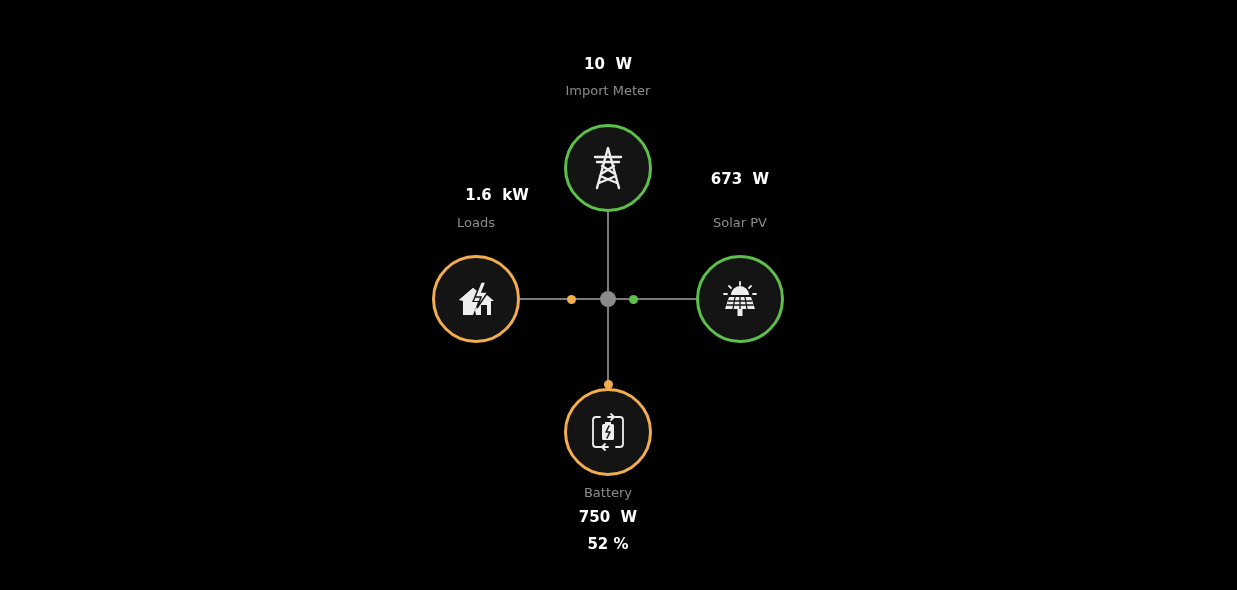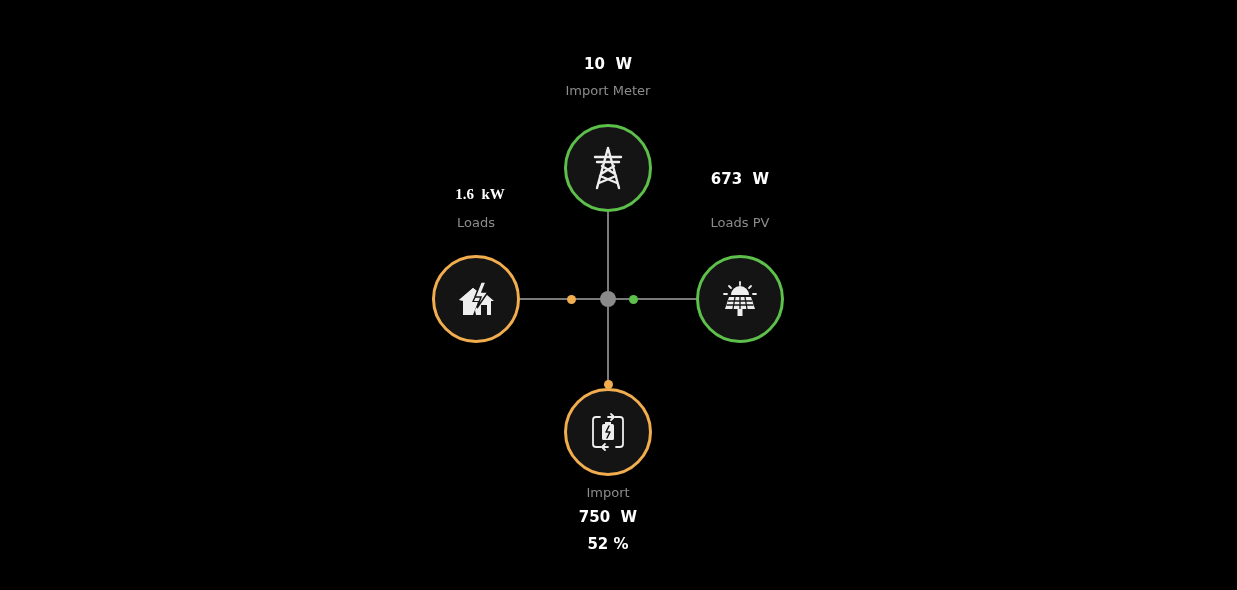--- a/index.html
+++ b/index.html
@@ -22,32 +22,32 @@
 <div class="dot" style="left:604px;top:380px;width:9px;height:9px;background:#f2ad4e;"></div>
 
 <div class="abs val" style="left:508px;top:55px;width:200px;">10  W</div>
 <div class="abs lbl" style="left:508px;top:83px;width:200px;">Import Meter</div>
 <div class="node" style="left:564px;top:124px;border-color:#5cc04a;">
   <svg width="36" height="44" viewBox="0 0 36 44" fill="none" stroke="#eee" stroke-width="2.4" stroke-linecap="round">
     <path d="M18 2 L7 42 M18 2 L29 42 M5 11 H31 M7 16 H29 M12 20 L25 28 M24 20 L11 28 M10 30 L27 37 M26 30 L9 37"></path>
   </svg>
 </div>
 
-<div class="abs val" style="left:380px;top:186px;width:200px;font-family:Liberation Serif, serif;">1.6  kW</div>
+<div class="abs val" style="left:397px;top:186px;width:200px;">1.6  kW</div>
 <div class="abs lbl" style="left:376px;top:215px;width:200px;">Loads</div>
 <div class="node" style="left:432px;top:255px;border-color:#f2ad4e;">
   <svg width="40" height="40" viewBox="0 0 40 40">
     <path d="M3 21 L17 9 L22 13 L18 22 L24 22 L19 31 L20 36 H25 V26 H31 V36 H35 V22 H38 L31 16" fill="#eee"></path>
     <path d="M3 21 L17 9 L21 12 L16 23 H22 L17 36 H7 V22 Z" fill="#eee"></path>
     <path d="M25 3 L19 18 H25 L21 29 L32 13 H26 L30 3 Z" fill="#eee" stroke="#141414" stroke-width="1.5"></path>
   </svg>
 </div>
 
 <div class="abs val" style="left:640px;top:170px;width:200px;">673  W</div>
-<div class="abs lbl" style="left:640px;top:215px;width:200px;">Loads PV</div>
+<div class="abs lbl" style="left:640px;top:215px;width:200px;">Solar PV</div>
 <div class="node" style="left:696px;top:255px;border-color:#5cc04a;">
   <svg width="40" height="40" viewBox="0 0 40 40">
     <g stroke="#eee" stroke-width="1.8" stroke-linecap="round">
         <path d="M20 3 V6 M9 7 L11 9 M31 7 L29 9 M4 15 H7 M33 15 H36"></path>
       </g>
     <path d="M11 16 A9 9 0 0 1 29 16 Z" fill="#eee"></path>
     <path d="M9 18 H31 L35 30 H5 Z" fill="#eee"></path>
     <g stroke="#141414" stroke-width="1.3">
         <path d="M8 22 H32 M6.5 26 H33.5 M15 18 L13 30 M20 18 V30 M25 18 L27 30"></path>
       </g>
@@ -59,15 +59,15 @@
   <svg width="36" height="40" viewBox="0 0 36 40" fill="none" stroke="#eee" stroke-width="1.8" stroke-linecap="round" stroke-linejoin="round">
     <path d="M10 5 H6 A3 3 0 0 0 3 8 V32 A3 3 0 0 0 6 35 H11"></path>
     <path d="M26 35 H30 A3 3 0 0 0 33 32 V8 A3 3 0 0 0 30 5 H25"></path>
     <path d="M18 5 H24 M21 2 L24 5 L21 8"></path>
     <path d="M18 35 H12 M15 32 L12 35 L15 38"></path>
     <rect x="12" y="12" width="12" height="16" rx="1.5" fill="#eee" stroke="none"></rect>
     <rect x="15" y="10" width="6" height="3" fill="#eee" stroke="none"></rect>
     <path d="M19 14 L16 20 H20 L17 26" stroke="#141414" stroke-width="1.5"></path>
   </svg>
 </div>
-<div class="abs lbl" style="left:508px;top:485px;width:200px;">Import</div>
+<div class="abs lbl" style="left:508px;top:485px;width:200px;">Battery</div>
 <div class="abs val" style="left:508px;top:508px;width:200px;">750  W</div>
 <div class="abs val" style="left:508px;top:535px;width:200px;">52 %</div>
 
 </body></html>

